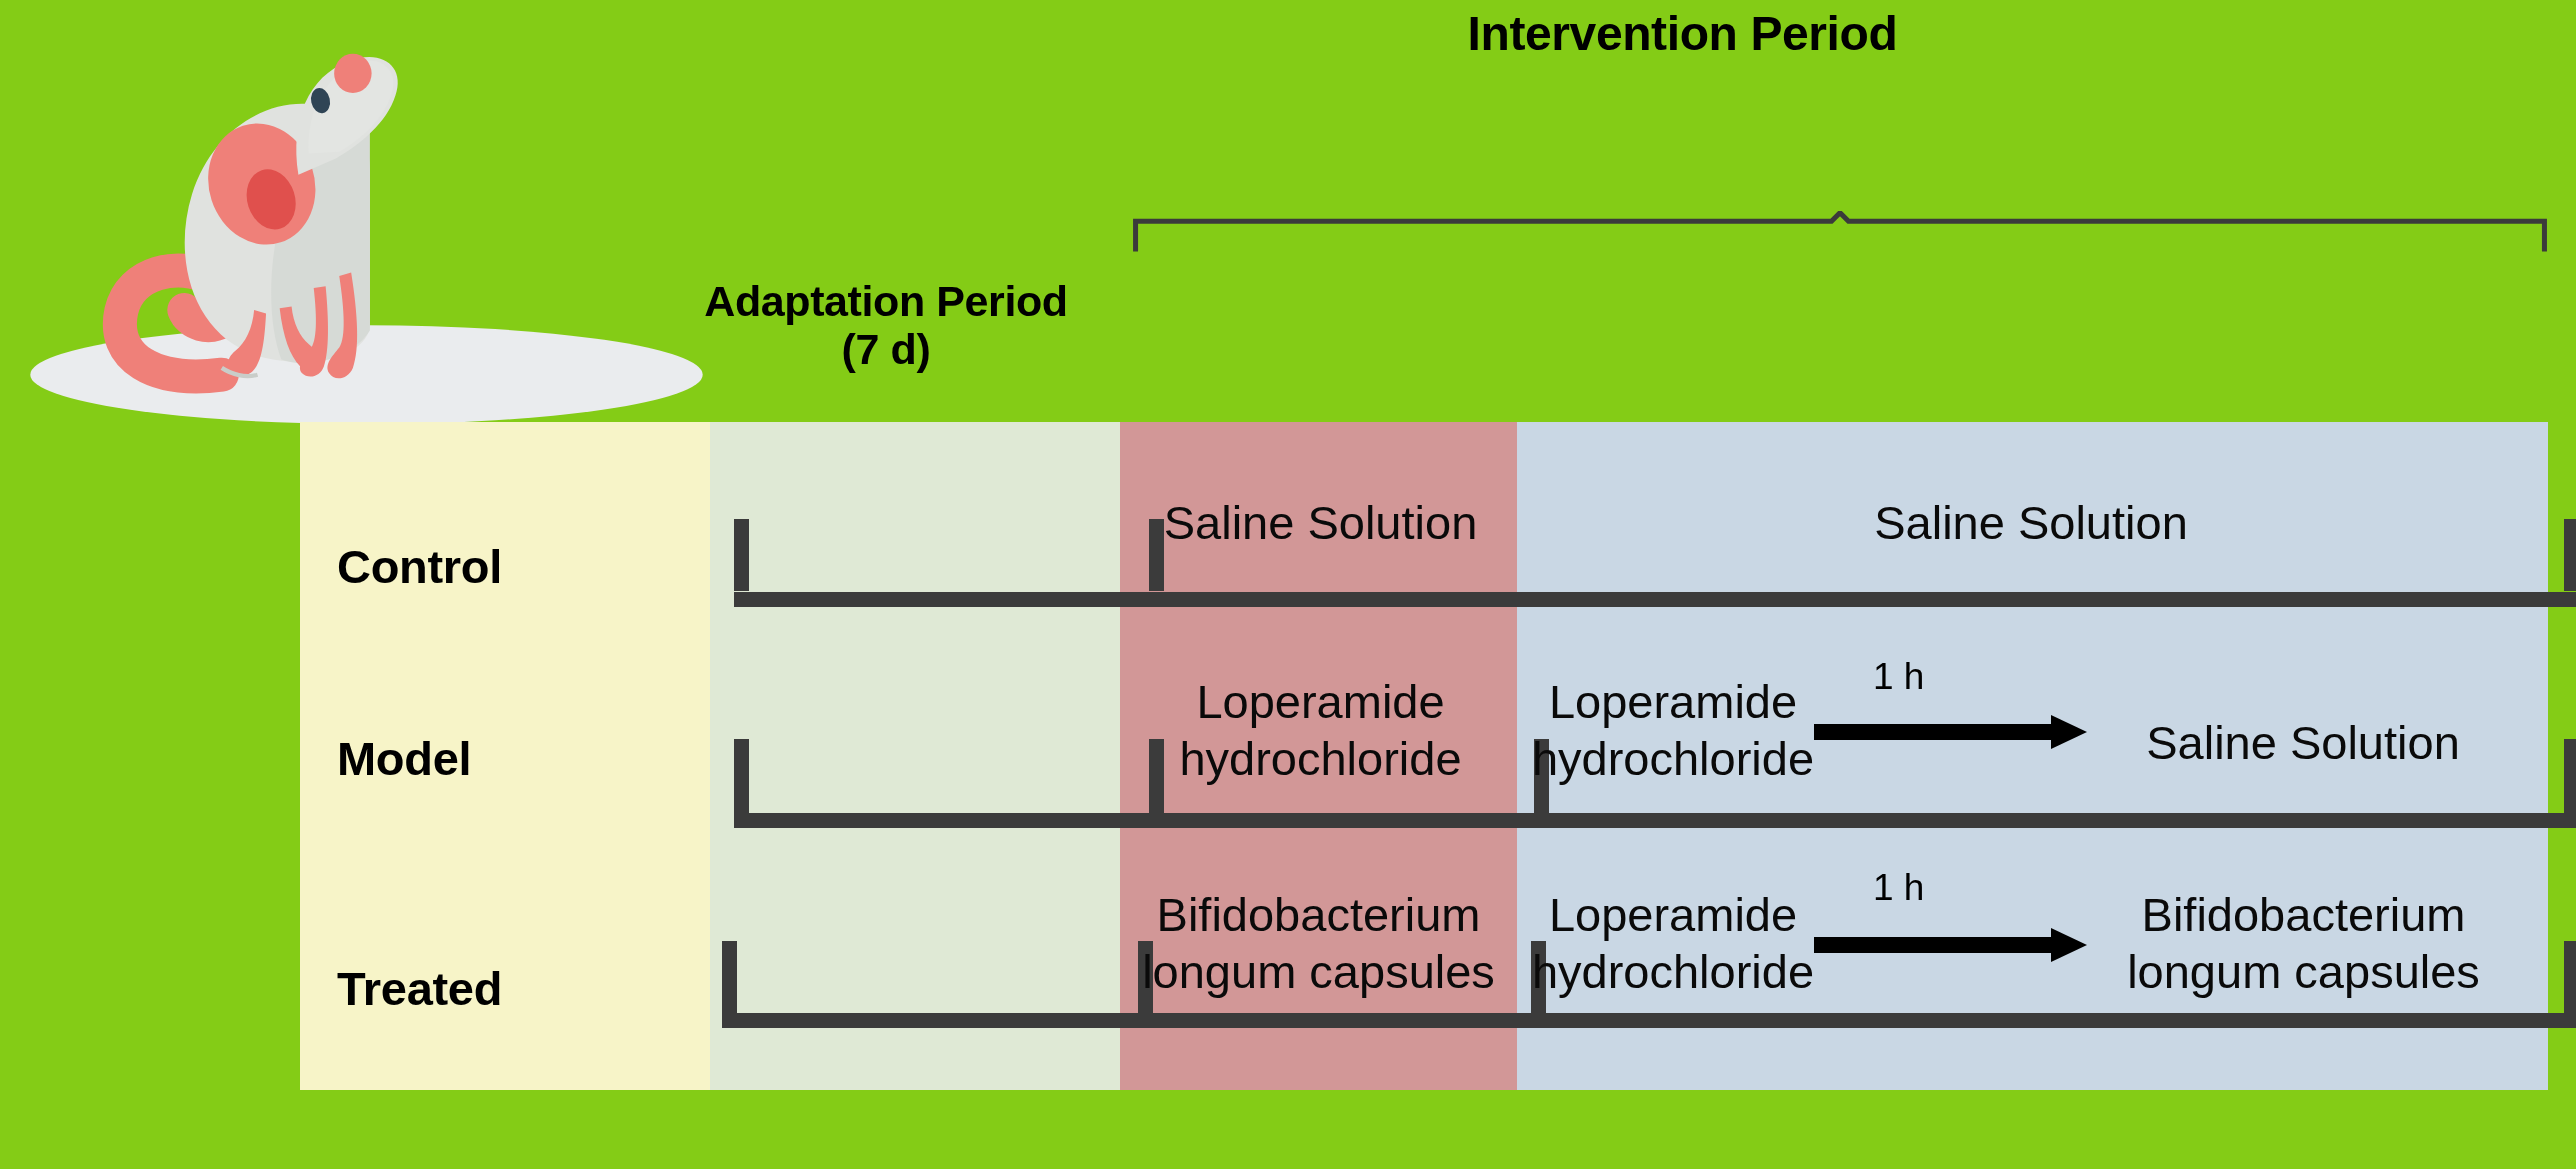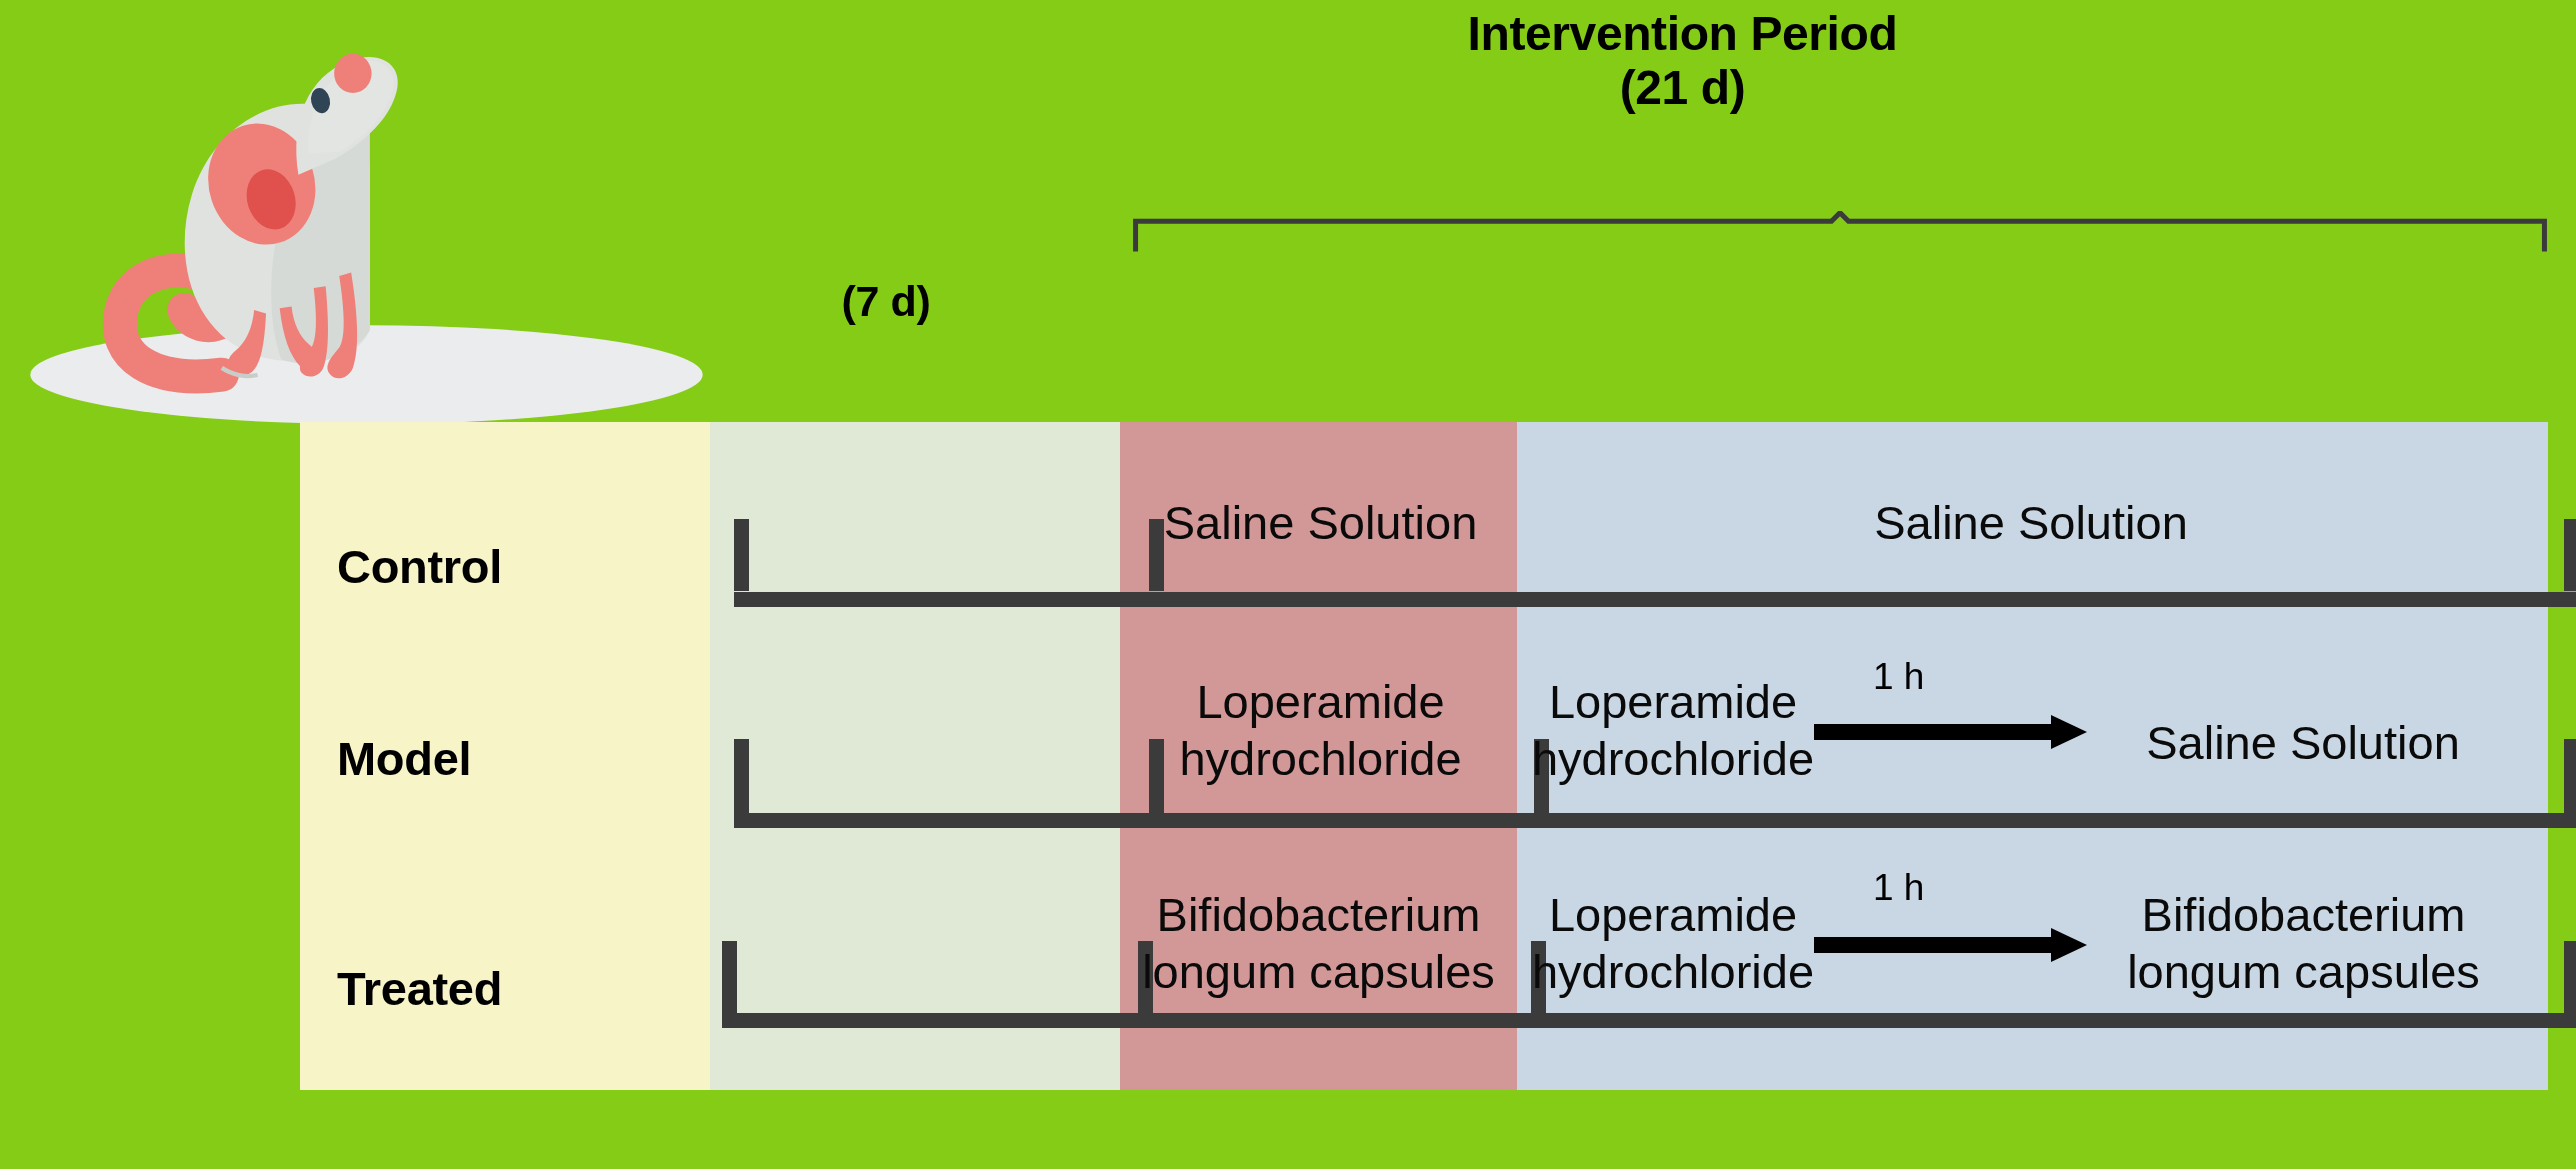--- a/index.html
+++ b/index.html
@@ -134,24 +134,24 @@
     <path d="M250 412 C262 420 278 424 292 420" stroke="#c9cdc9" stroke-width="5" fill="none"></path>
   </svg>
 
   <div class="band band-adapt-left"></div>
   <div class="band band-adapt-green"></div>
   <div class="band band-model-red"></div>
   <div class="band band-interv-blue"></div>
 
   <div class="period-title" id="intervention-title">
     <div>Intervention Period</div>
-    <div>(21 d)</div>
   </div>
 
   <div class="period-title" id="adaptation-title">
+    <div>Adaptation Period</div>
     <div>(7 d)</div>
   </div>
 
   <svg class="bracket" id="interv-bracket" viewBox="0 0 1660 50" preserveAspectRatio="none">
     <path d="M3 47 L3 12 L820 12 L830 2 L840 12 L1657 12 L1657 47" fill="none" stroke="#3b3b3b" stroke-width="5" vector-effect="non-scaling-stroke"></path>
   </svg>
 
   <div class="row-label" style="left:337px; top:539px;">Control</div>
 
   <div class="timeline">

